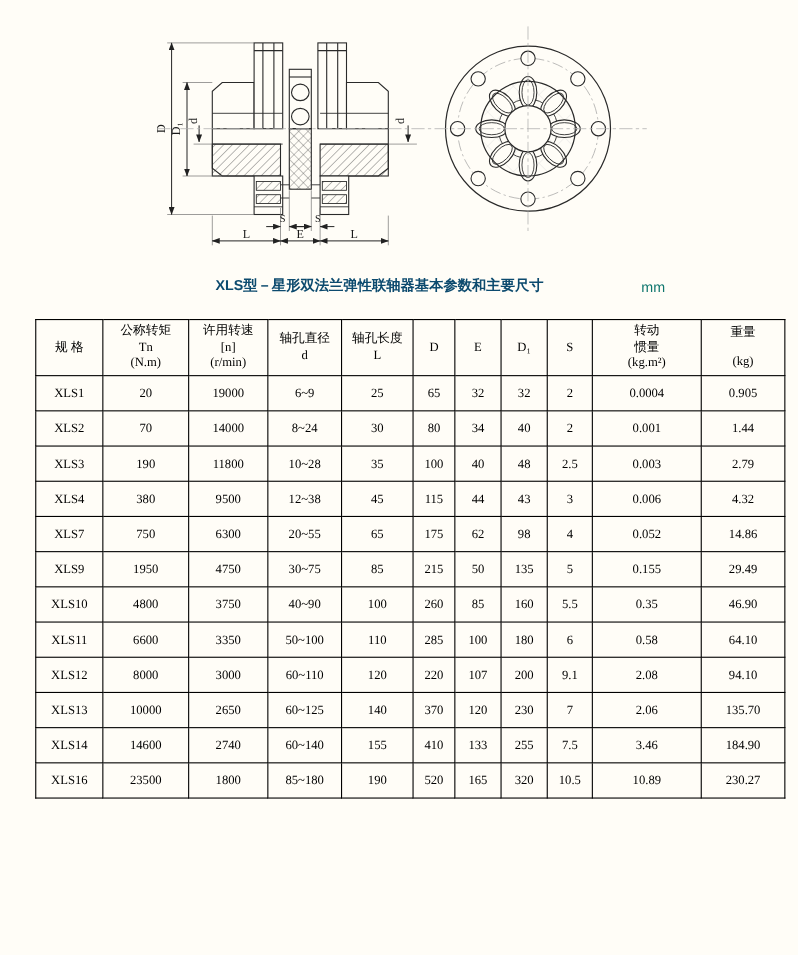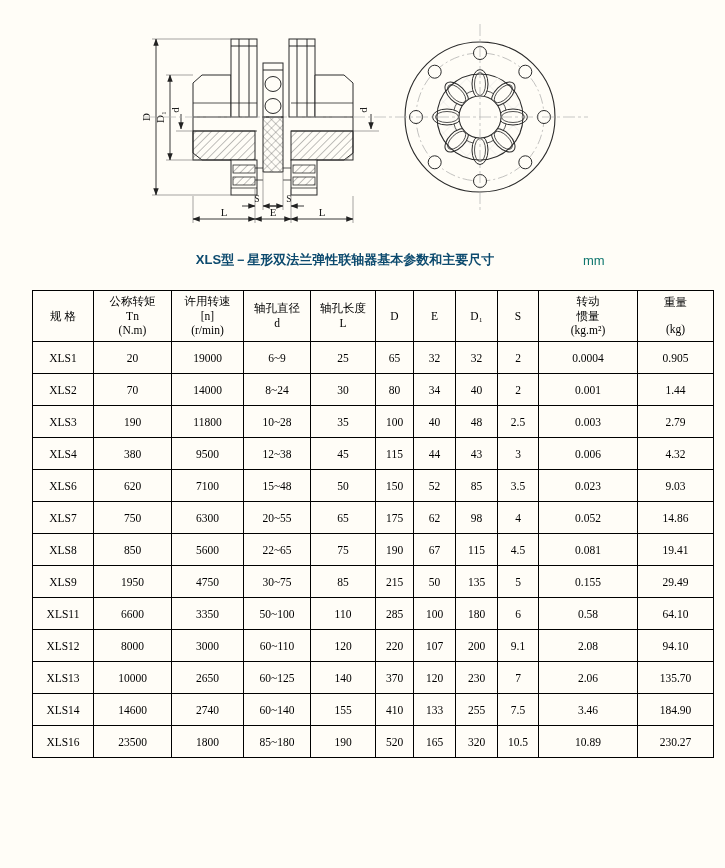--- a/index.html
+++ b/index.html
@@ -287,72 +287,59 @@
           <td>12~38</td>
           <td>45</td>
           <td>115</td>
           <td>44</td>
           <td>43</td>
           <td>3</td>
           <td>0.006</td>
           <td>4.32</td>
         </tr>
         <tr>
-          <td>XLS6</td>
-          <td>620</td>
-          <td>7100</td>
-          <td>15~48</td>
-          <td>50</td>
-          <td>150</td>
-          <td>52</td>
-          <td>85</td>
-          <td>3.5</td>
-          <td>0.023</td>
-          <td>9.03</td>
-        </tr>
-        <tr>
           <td>XLS7</td>
           <td>750</td>
           <td>6300</td>
           <td>20~55</td>
           <td>65</td>
           <td>175</td>
           <td>62</td>
           <td>98</td>
           <td>4</td>
           <td>0.052</td>
           <td>14.86</td>
         </tr>
         <tr>
-          <td>XLS8</td>
-          <td>850</td>
-          <td>5600</td>
-          <td>22~65</td>
-          <td>75</td>
-          <td>190</td>
-          <td>67</td>
-          <td>115</td>
-          <td>4.5</td>
-          <td>0.081</td>
-          <td>19.41</td>
-        </tr>
-        <tr>
           <td>XLS9</td>
           <td>1950</td>
           <td>4750</td>
           <td>30~75</td>
           <td>85</td>
           <td>215</td>
           <td>50</td>
           <td>135</td>
           <td>5</td>
           <td>0.155</td>
           <td>29.49</td>
         </tr>
         <tr>
+          <td>XLS10</td>
+          <td>4800</td>
+          <td>3750</td>
+          <td>40~90</td>
+          <td>100</td>
+          <td>260</td>
+          <td>85</td>
+          <td>160</td>
+          <td>5.5</td>
+          <td>0.35</td>
+          <td>46.90</td>
+        </tr>
+        <tr>
           <td>XLS11</td>
           <td>6600</td>
           <td>3350</td>
           <td>50~100</td>
           <td>110</td>
           <td>285</td>
           <td>100</td>
           <td>180</td>
           <td>6</td>
           <td>0.58</td>

